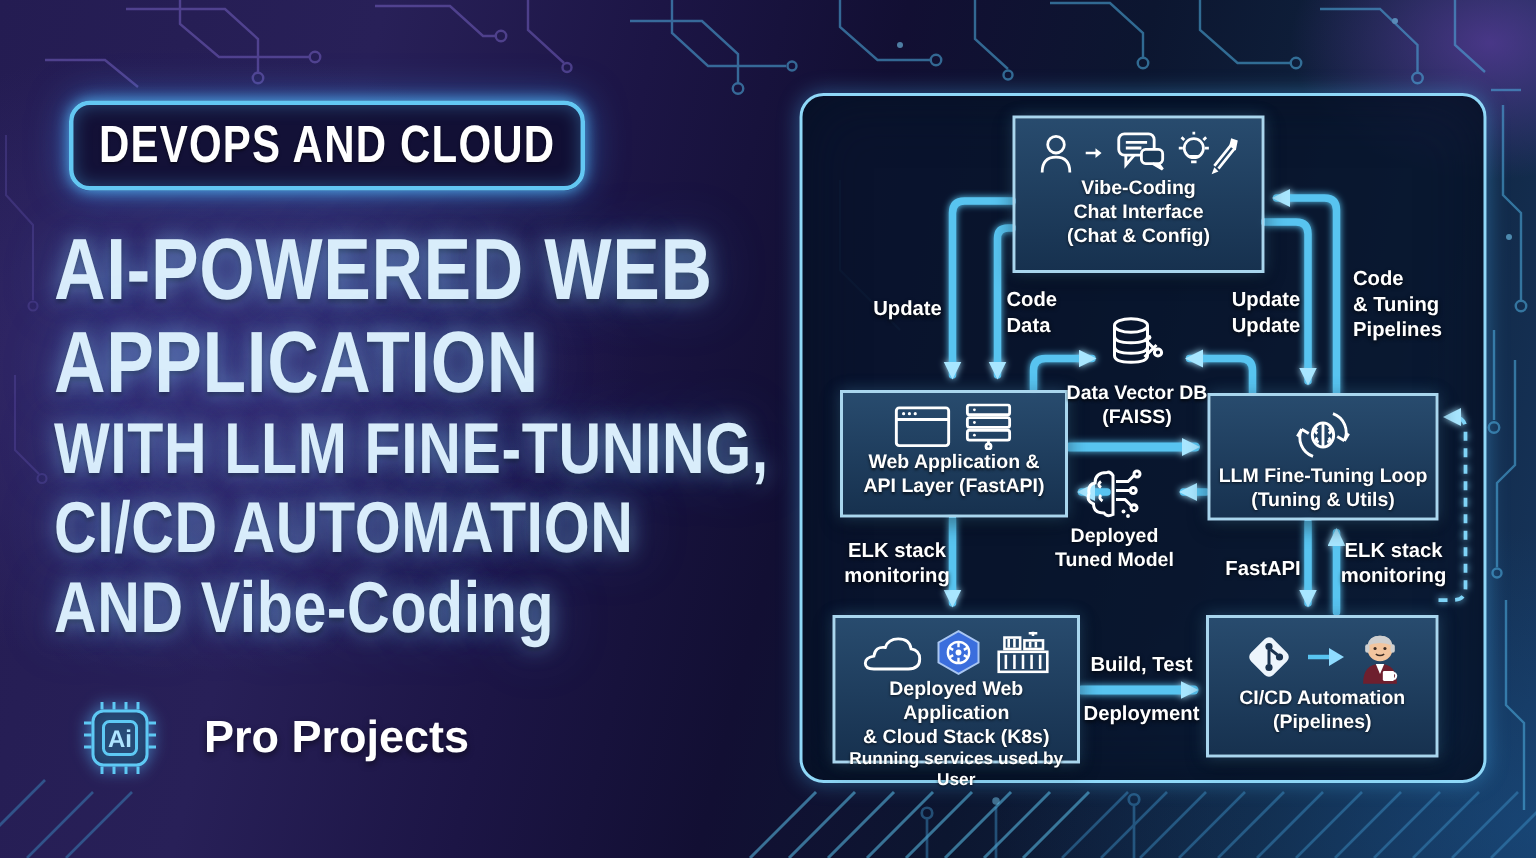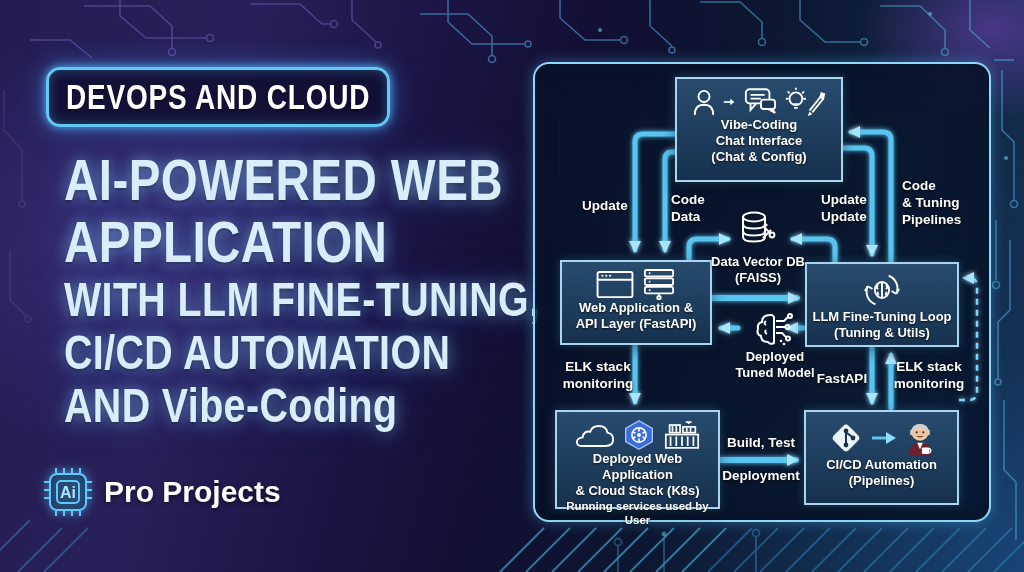--- a/index.html
+++ b/index.html
@@ -19,27 +19,27 @@
     border:3px solid #63c8f3;border-radius:14px;background:rgba(15,14,48,.85);
     box-shadow:0 0 10px rgba(86,193,255,.85),0 0 26px rgba(62,158,255,.5),inset 0 0 12px rgba(86,193,255,.35);
     display:flex;align-items:center;justify-content:center;
   }
   .badge-text{
     color:#fff;font-weight:700;font-size:35px;letter-spacing:1px;white-space:nowrap;
     transform:scaleX(.80);transform-origin:center;
     text-shadow:0 1px 2px rgba(0,0,0,.5);
   }
   
-  .title{position:absolute;left:64px;top:149px;color:#d9edfb;}
+  .title{position:absolute;left:36px;top:149px;color:#d9edfb;}
   .t-line{display:block;font-weight:700;white-space:nowrap;transform:scaleX(.82);transform-origin:left center;
     text-shadow:0 0 16px rgba(140,210,255,.55),0 0 42px rgba(90,170,255,.35),0 2px 3px rgba(0,0,10,.5);}
   .t-big{font-size:58px;line-height:62px;letter-spacing:.5px;}
   .t-mid{font-size:48px;line-height:53px;letter-spacing:.5px;}
   
-  .brand{position:absolute;left:36px;top:460px;display:flex;align-items:center;gap:4px;}
+  .brand{position:absolute;left:48px;top:460px;display:flex;align-items:center;gap:24px;}
   .brand-name{color:#fff;font-size:30px;font-weight:700;text-shadow:0 2px 4px rgba(0,0,0,.5);}
   
   .panel{
     position:absolute;left:533px;top:62px;width:458px;height:460px;box-sizing:border-box;
     border:2px solid #8fd8f8;border-radius:16px;background:rgba(8,21,43,.78);
     box-shadow:0 0 14px rgba(80,190,255,.4),inset 0 0 40px rgba(6,16,34,.7);
   }
   .edges{position:absolute;left:0;top:0;width:454px;height:456px;}
   .node{
     position:absolute;box-sizing:border-box;border:2px solid #a9d6ee;border-radius:0;
@@ -286,21 +286,21 @@
         <path d="M4,14 Q4,18.5 15,18.5 Q26,18.5 26,14"></path>
         <path d="M4,21 Q4,25.5 15,25.5 Q26,25.5 26,21"></path>
         <path d="M24,16 L32,24 M24,28 L32,20"></path>
         <circle cx="33" cy="25" r="2.4"></circle>
           <circle cx="27" cy="15" r="1.6" fill="#fff" stroke="none"></circle>
       </svg>
       <div class="nl">Data Vector DB</div>
       <div class="nl">(FAISS)</div>
     </div>
 
-    <div class="mini-node" style="left:182px;top:247px;width:116px;">
+    <div class="mini-node" style="left:150px;top:247px;width:116px;">
       <svg width="42" height="38" viewBox="0 0 42 38" stroke="#fff" stroke-width="2" fill="none" style="margin:0 auto;">
         <path d="M16,4 Q8,4 8,11 Q3,12 4,18 Q2,23 7,25 Q7,31 14,31 Q16,34 20,32 L20,6 Q18,3 16,4 Z"></path>
         <path d="M12,10 Q9,12 12,14 M12,19 Q10,21 13,23"></path>
         <path d="M22,10 H30 L34,6"></path>
           <circle cx="36" cy="5" r="2"></circle>
         <path d="M22,16 H31"></path>
           <circle cx="33.5" cy="16" r="2"></circle>
         <path d="M22,22 H28 L32,26"></path>
           <circle cx="34" cy="27.5" r="2"></circle>
         <circle cx="27" cy="30" r="1.3" fill="#fff" stroke="none"></circle>

